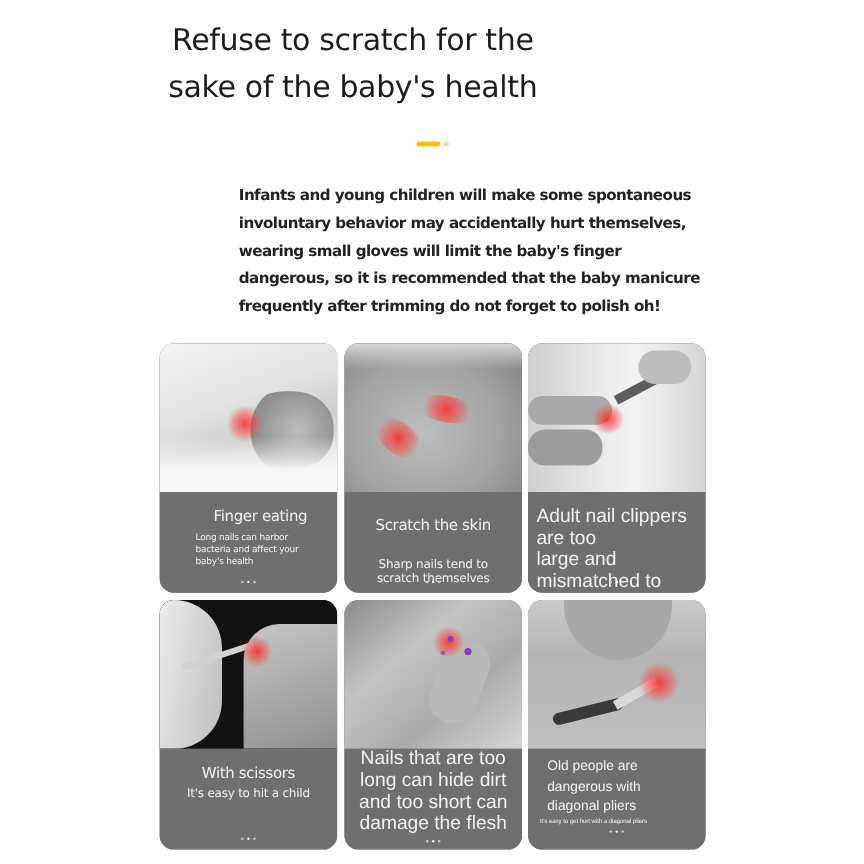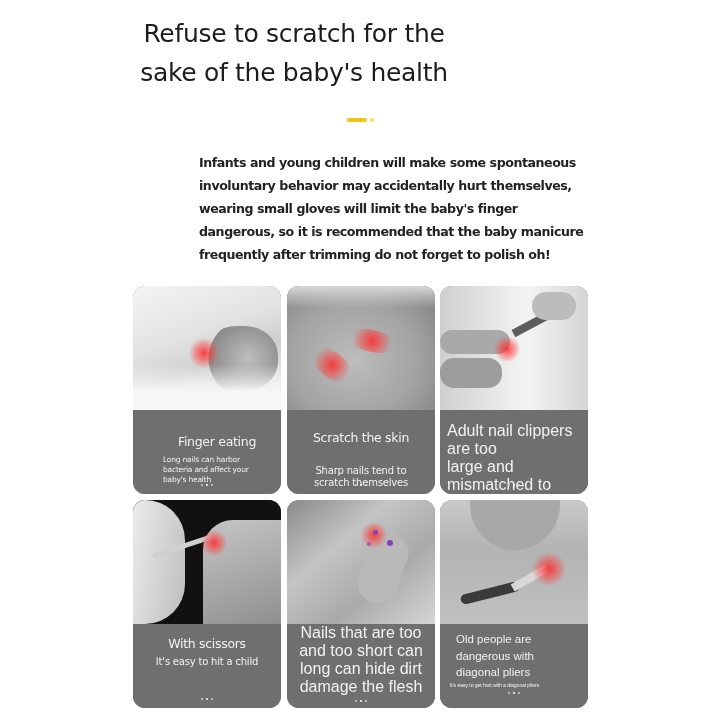--- a/index.html
+++ b/index.html
@@ -8,21 +8,21 @@
   .title { position:absolute; left:0; width:588px; top:14px; text-align:center;
            font-family:"DejaVu Sans", sans-serif; font-size:25px; line-height:39px; color:#1c1c1c; letter-spacing:-0.3px; }
   .accent { position:absolute; top:118px; left:347px; height:4px; width:20px; border-radius:2px; }
   .accent-dot { position:absolute; top:118px; left:370px; width:4px; height:4px; border-radius:2px; opacity:.6; }
   .intro { position:absolute; left:195px; top:149px; width:340px; font-family:"DejaVu Sans", sans-serif;
            font-size:12.6px; line-height:19px; color:#222; letter-spacing:-0.45px; }
   .intro p { margin:4px; white-space:nowrap;font-weight:bold; }
   .card { position:absolute; width:148px; height:208px; border-radius:12px; overflow:hidden; background:#6d6d6d; }
   .photo { position:absolute; left:0; top:0; width:100%; height:124px; overflow:hidden; }
   .panel { position:absolute; left:0; top:124px; width:100%; height:84px; background:#6f6f6f; color:#f2f2f2; text-align:center; }
-  .panel .h { font-family:"DejaVu Sans", sans-serif; font-size:12.5px; margin-top:24px; letter-spacing:-0.3px; }
+  .panel .h { font-family:"DejaVu Sans", sans-serif; font-size:12.5px; margin-top:12px; letter-spacing:-0.3px; }
   .panel .s { font-family:"DejaVu Sans", sans-serif; font-size:7.5px; line-height:10px; margin-top:6px; padding:0 10px; letter-spacing:-0.2px; }
   .dots { position:absolute; bottom:8px; left:0; width:100%; text-align:center; font-size:0; }
   .dots span { display:inline-block; width:2px; height:2px; border-radius:1px; background:#cfcfcf; margin:0 1.5px; }
   .dots span.on { background:#ffffff; }
   .glow { position:absolute; border-radius:50%; background:radial-gradient(circle, rgba(255,40,40,.85) 0%, rgba(255,60,60,.4) 45%, rgba(255,80,80,0) 72%); }
 </style>
 </head>
 <body>
 
 <div class="title">
@@ -108,22 +108,22 @@
 <div class="card" style="left:287px;top:500px">
   <div class="photo" style="background:linear-gradient(140deg,#8a8a8a 0%,#c4c4c4 35%,#aaaaaa 65%,#d6d6d6 100%);">
     <div style="position:absolute;left:76px;top:32px;width:40px;height:72px;border-radius:20px;background:#b9b9b9;transform:rotate(20deg);"></div>
     <div class="glow" style="left:74px;top:22px;width:26px;height:26px;"></div>
     <div style="position:absolute;left:86px;top:30px;width:5px;height:5px;border-radius:50%;background:#8a3fb0;"></div>
     <div style="position:absolute;left:100px;top:40px;width:6px;height:6px;border-radius:50%;background:#8a3fb0;"></div>
     <div style="position:absolute;left:80px;top:42px;width:4px;height:4px;border-radius:50%;background:#b04fa0;"></div>
   </div>
   <div class="panel b" style="box-sizing:border-box;">
     <div>Nails that are too</div>
+    <div>long can hide dirt</div>
     <div>and too short can</div>
-    <div>long can hide dirt</div>
     <div>damage the flesh</div>
     <div class="dots" style="bottom:6px;"><span></span><span class="on"></span><span></span></div>
   </div>
 </div>
 
 <div class="card" style="left:440px;top:500px">
   <div class="photo" style="background:linear-gradient(180deg,#c9c9c9 0%,#b3b3b3 40%,#c0c0c0 100%);">
     <div style="position:absolute;left:30px;top:0;width:90px;height:50px;border-radius:0 0 45px 45px;background:#a8a8a8;"></div>
     <div style="position:absolute;left:20px;top:88px;width:60px;height:10px;border-radius:5px;background:#3a3a3a;transform:rotate(-14deg);"></div>
     <div style="position:absolute;left:70px;top:74px;width:40px;height:8px;background:#d8d8d8;transform:rotate(-30deg);"></div>

